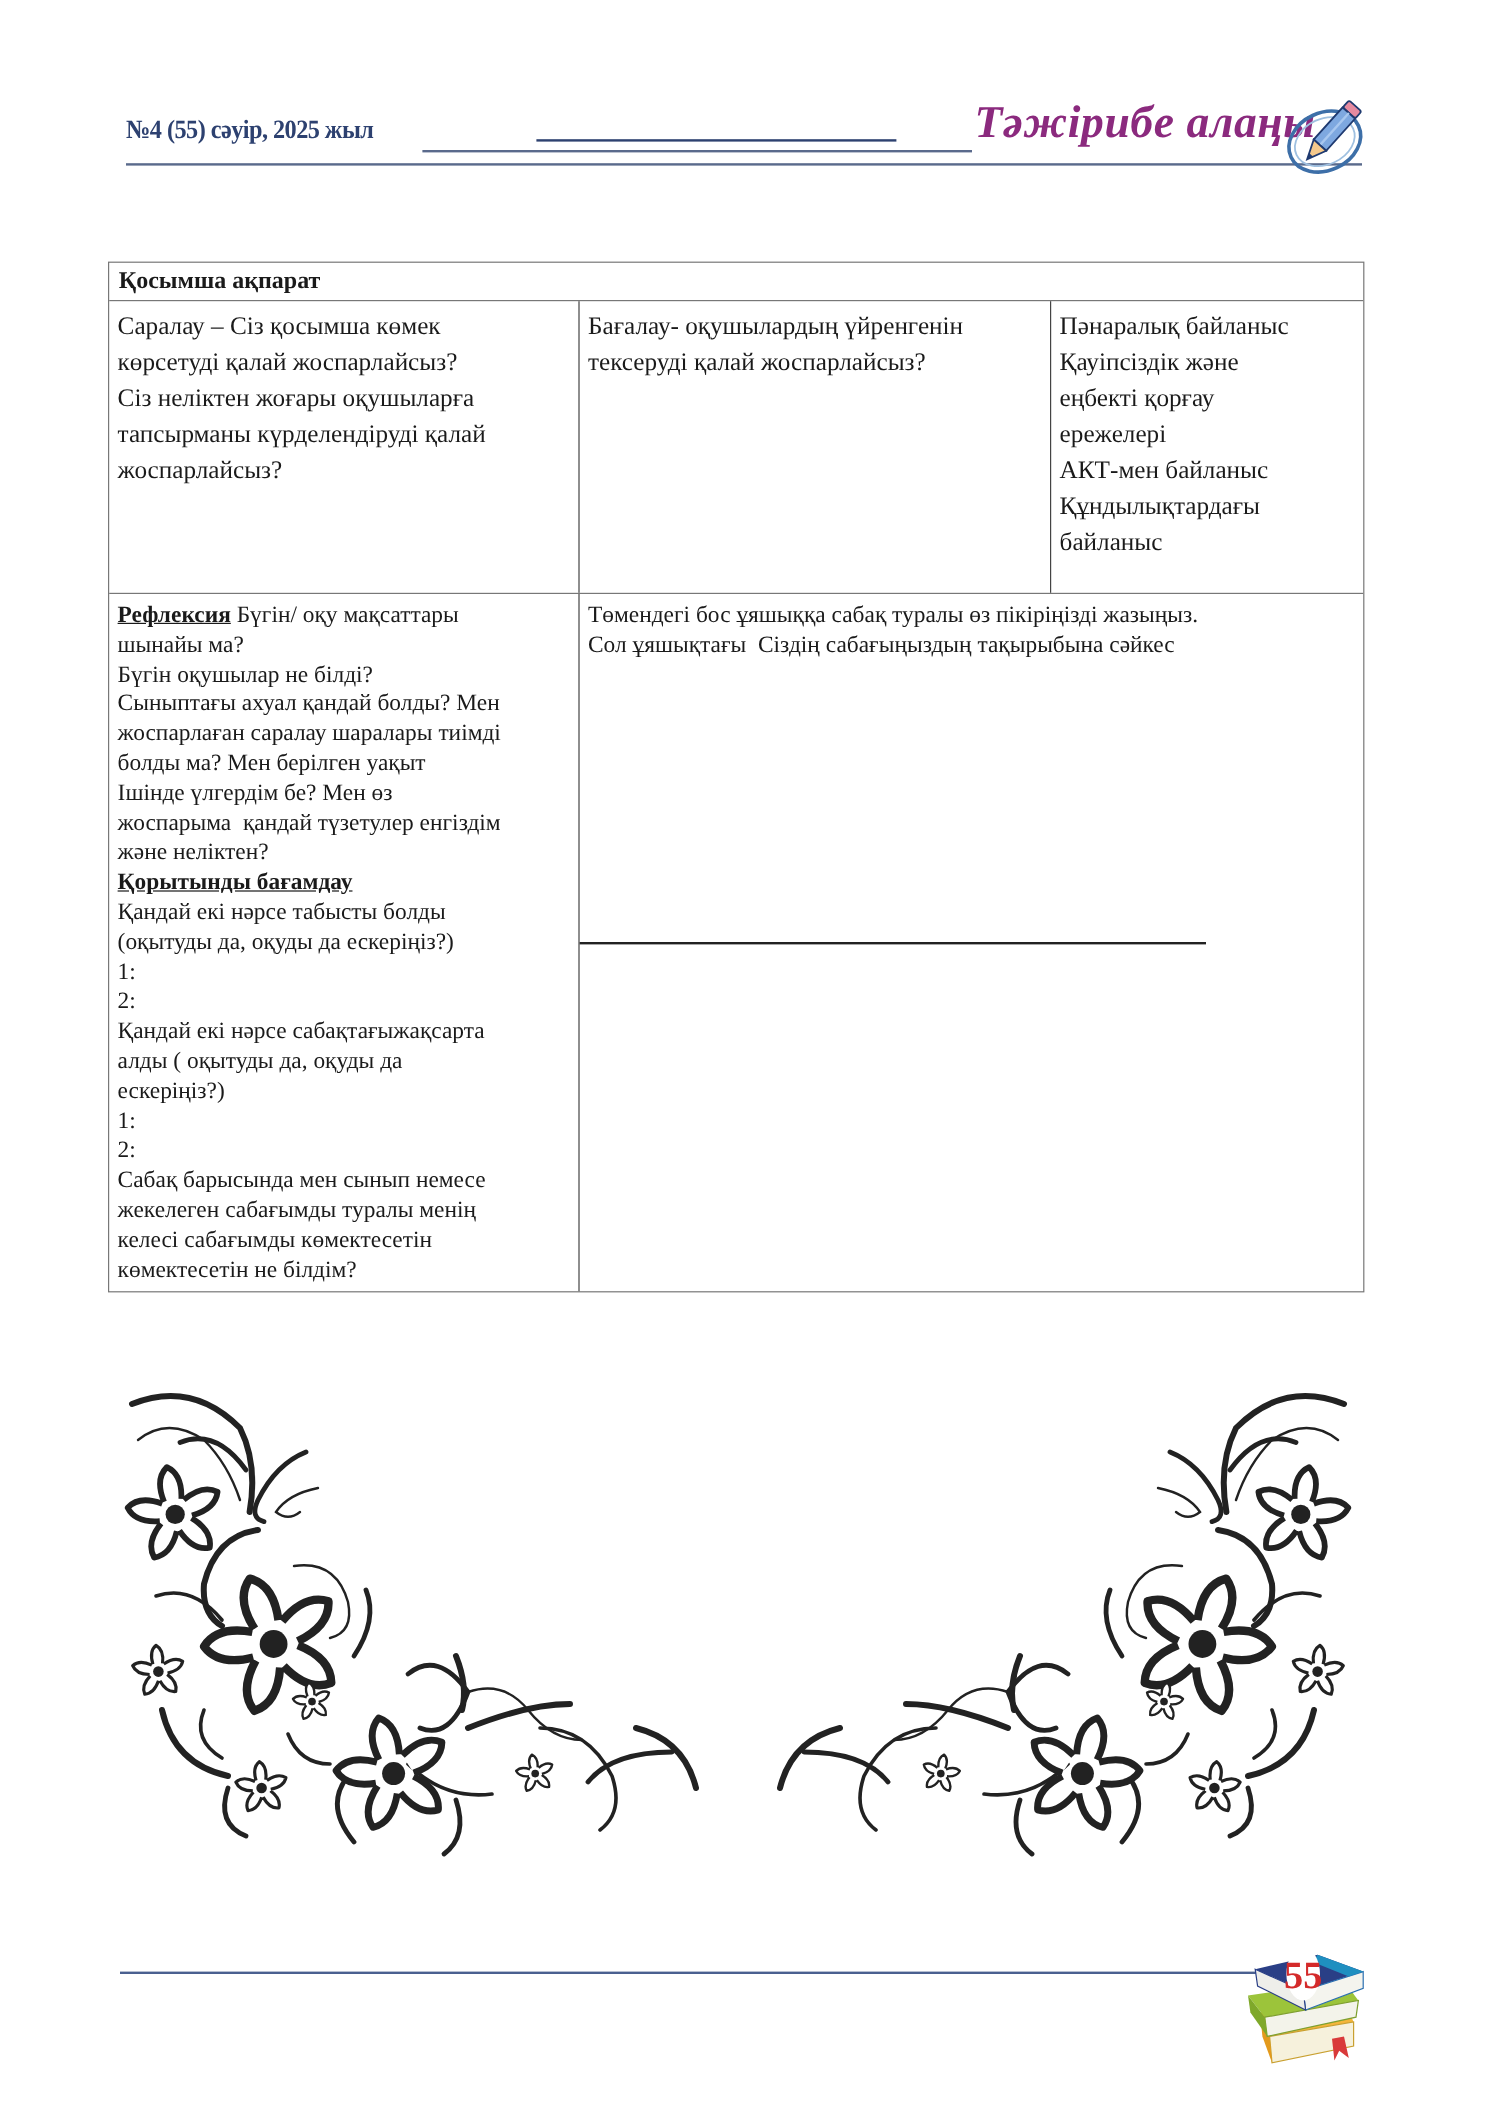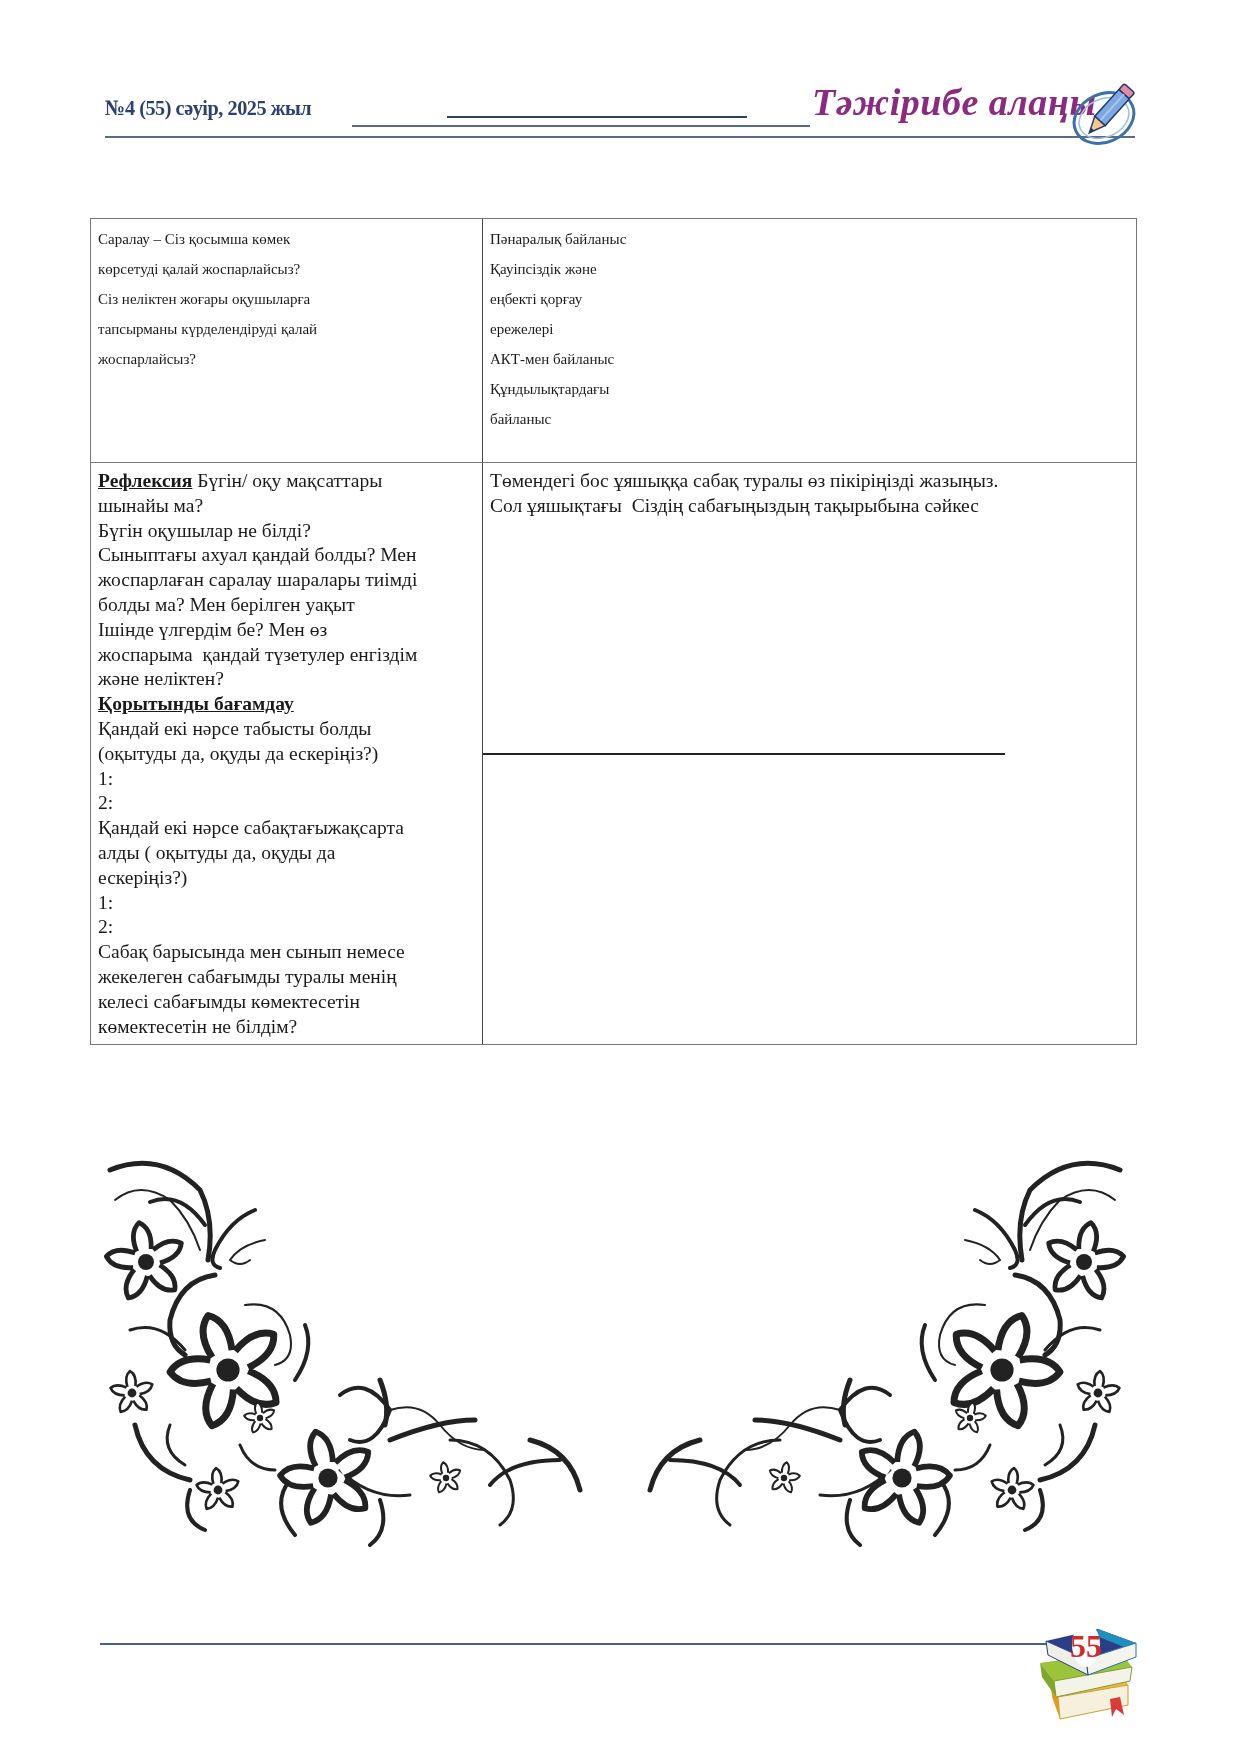--- a/index.html
+++ b/index.html
@@ -18,21 +18,21 @@
 
   
   .tbl { position: absolute; left: 90px; top: 218px; width: 1047px; border: 1.5px solid #777; box-sizing: border-box; }
   .row-title { height: 32px; border-bottom: 1.5px solid #777; box-sizing: border-box; padding: 4px 8px 0 8px;
                font-weight: bold; font-size: 20px; }
   .row2 { display: flex; height: 244px; border-bottom: 1.5px solid #777; box-sizing: border-box; }
   .row3 { display: flex; height: 581px; }
   .c1 { width: 392px; border-right: 1.5px solid #444; box-sizing: border-box; }
   .c2 { width: 393px; border-right: 1.5px solid #444; box-sizing: border-box; }
   .c3 { flex: 1; box-sizing: border-box; }
-  .big { font-size: 15px; line-height: 30px; padding: 5px 7px; }
+  .big { font-size: 21px; line-height: 30px; padding: 5px 7px; }
   .small { font-size: 19.5px; line-height: 24.8px; padding: 6px 7px; }
   .line { display: block; white-space: pre; }
   .bold { font-weight: bold; text-decoration: underline; }
   .r3right { flex: 1; display: flex; flex-direction: row; }
   .r3top { height: 292px; border-bottom: 2px solid #222; box-sizing: border-box; }
   .r3bottom { flex: 1; }
 
   
   .orn { position: absolute; top: 1150px; width: 500px; height: 400px; }
   .orn-left { left: 90px; }
@@ -56,28 +56,33 @@
   <g transform="rotate(42 40 34)">
     <rect x="33" y="2" width="14" height="8" rx="2" fill="#e58aa0" stroke="#1f3a70" stroke-width="1.5"></rect>
     <rect x="33" y="10" width="14" height="36" fill="#7ea8e0" stroke="#1f3a70" stroke-width="1.5"></rect>
     <line x1="40" y1="10" x2="40" y2="46" stroke="#a8c7ef" stroke-width="2"></line>
     <polygon points="33,46 47,46 40,62" fill="#f5c98c" stroke="#1f3a70" stroke-width="1.5"></polygon>
     <polygon points="38,57 42,57 40,62" fill="#1f3a70"></polygon>
   </g>
 </svg>
 
 <div class="tbl">
+  <div class="row-title">Қосымша ақпарат</div>
 
   <div class="row2">
     <div class="c1 big">
       <span class="line">Саралау – Сіз қосымша көмек</span>
       <span class="line">көрсетуді қалай жоспарлайсыз?</span>
       <span class="line">Сіз неліктен жоғары оқушыларға</span>
       <span class="line">тапсырманы күрделендіруді қалай</span>
       <span class="line">жоспарлайсыз?</span>
+    </div>
+    <div class="c2 big">
+      <span class="line">Бағалау- оқушылардың үйренгенін</span>
+      <span class="line">тексеруді қалай жоспарлайсыз?</span>
     </div>
     <div class="c3 big">
       <span class="line">Пәнаралық байланыс</span>
       <span class="line">Қауіпсіздік және</span>
       <span class="line">еңбекті қорғау</span>
       <span class="line">ережелері</span>
       <span class="line">АКТ-мен байланыс</span>
       <span class="line">Құндылықтардағы</span>
       <span class="line">байланыс</span>
     </div>

